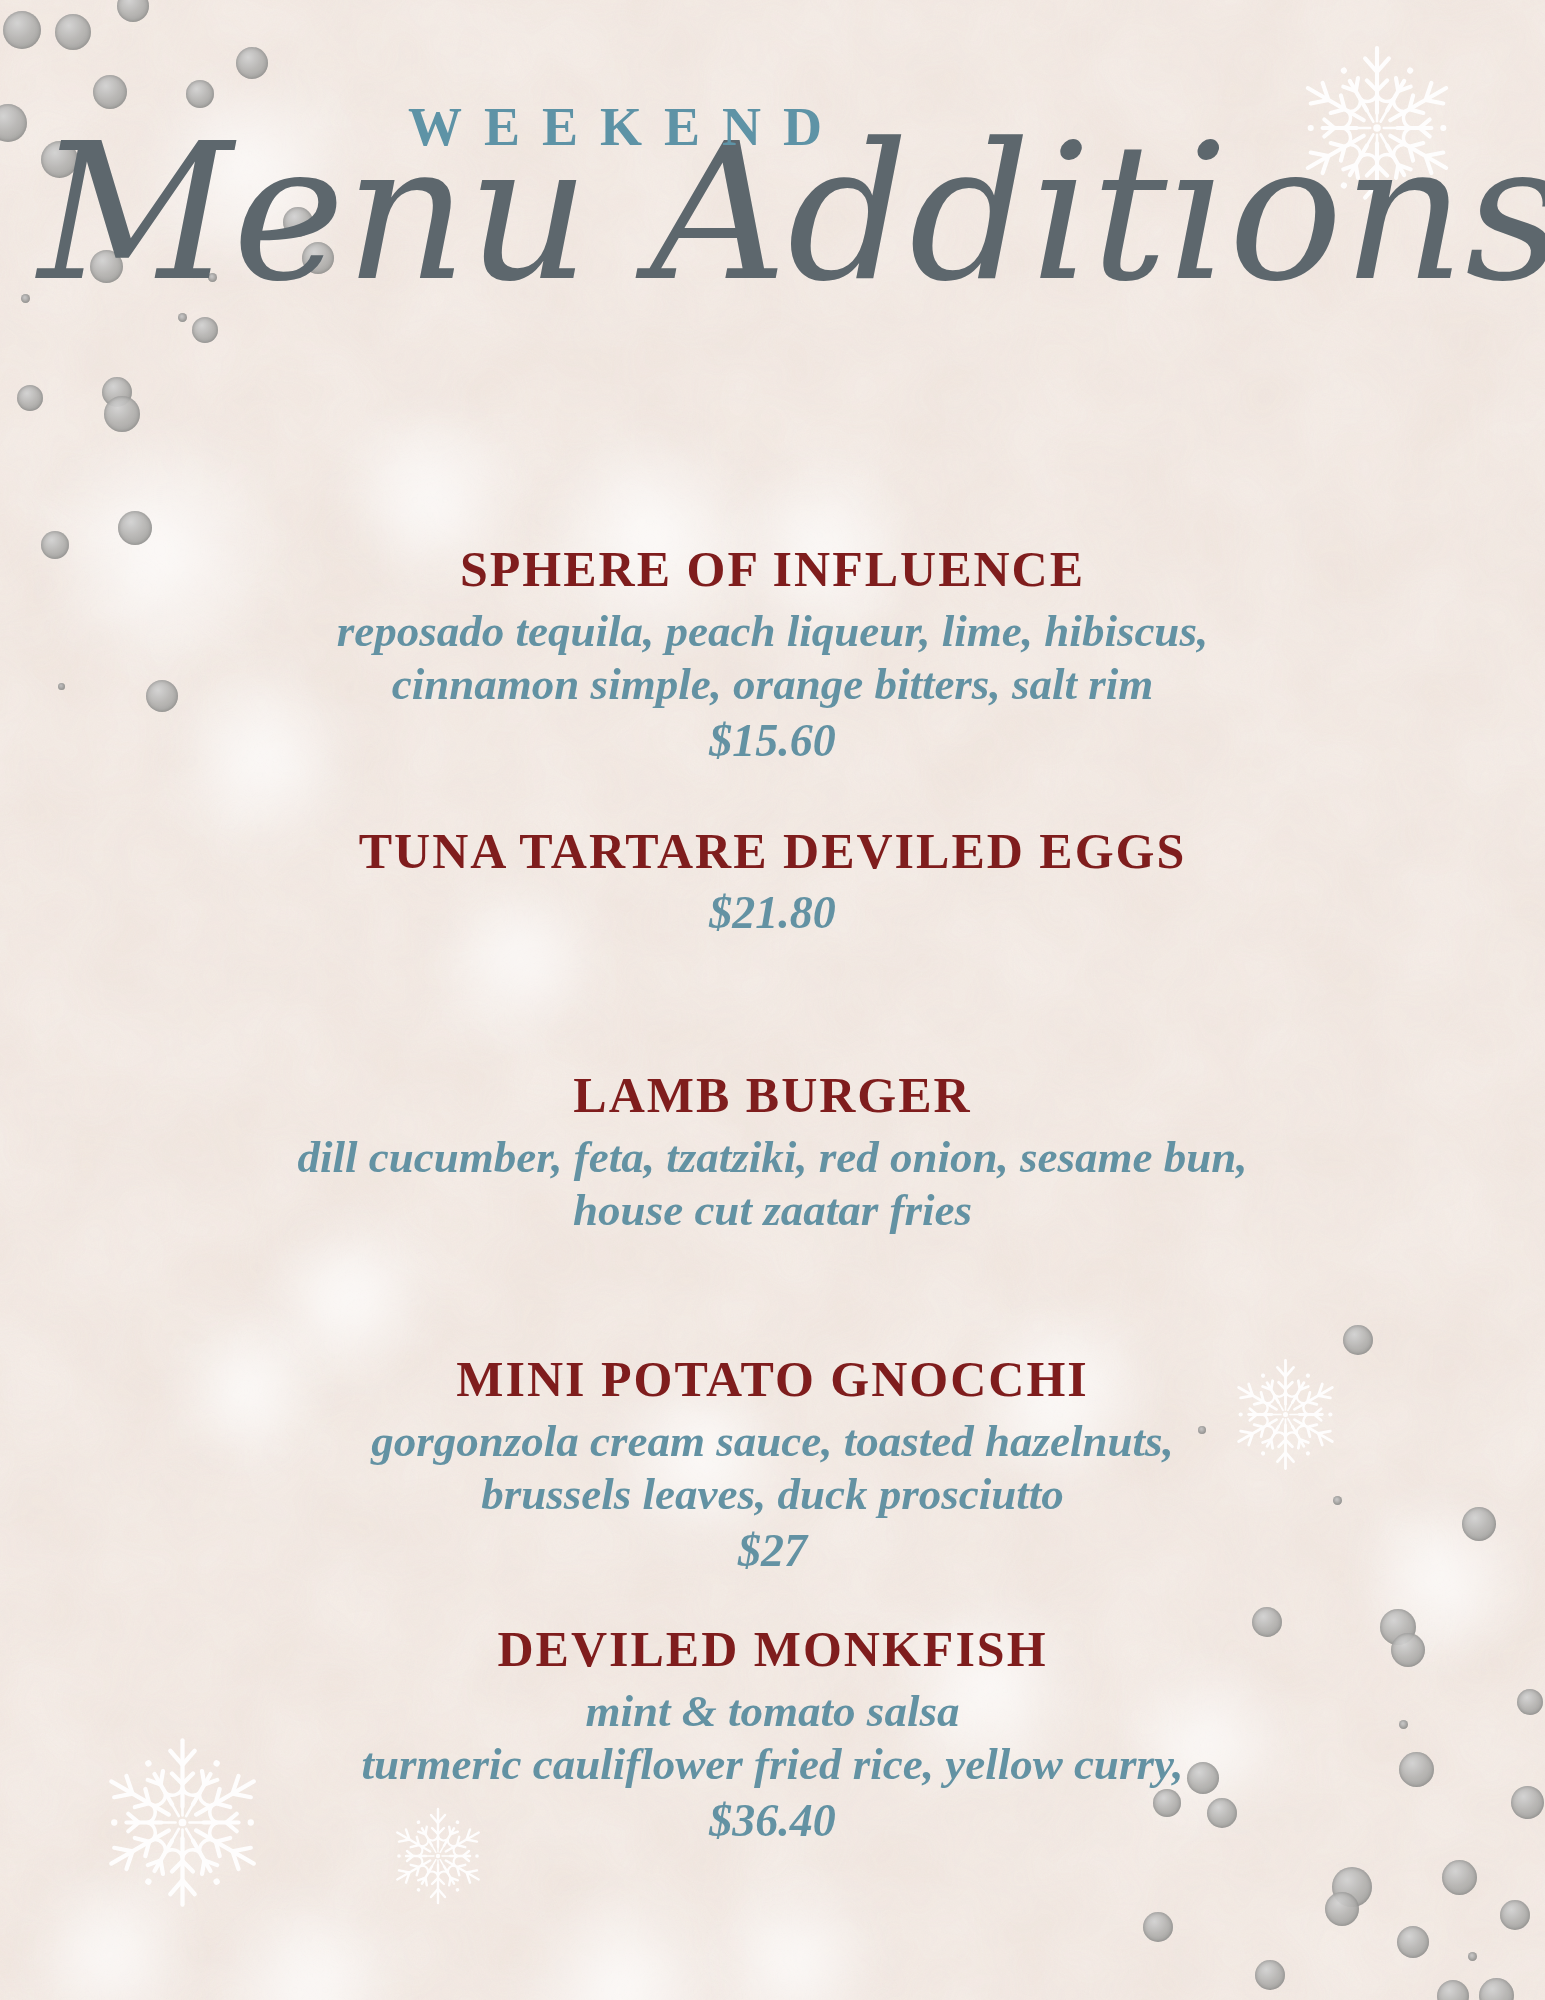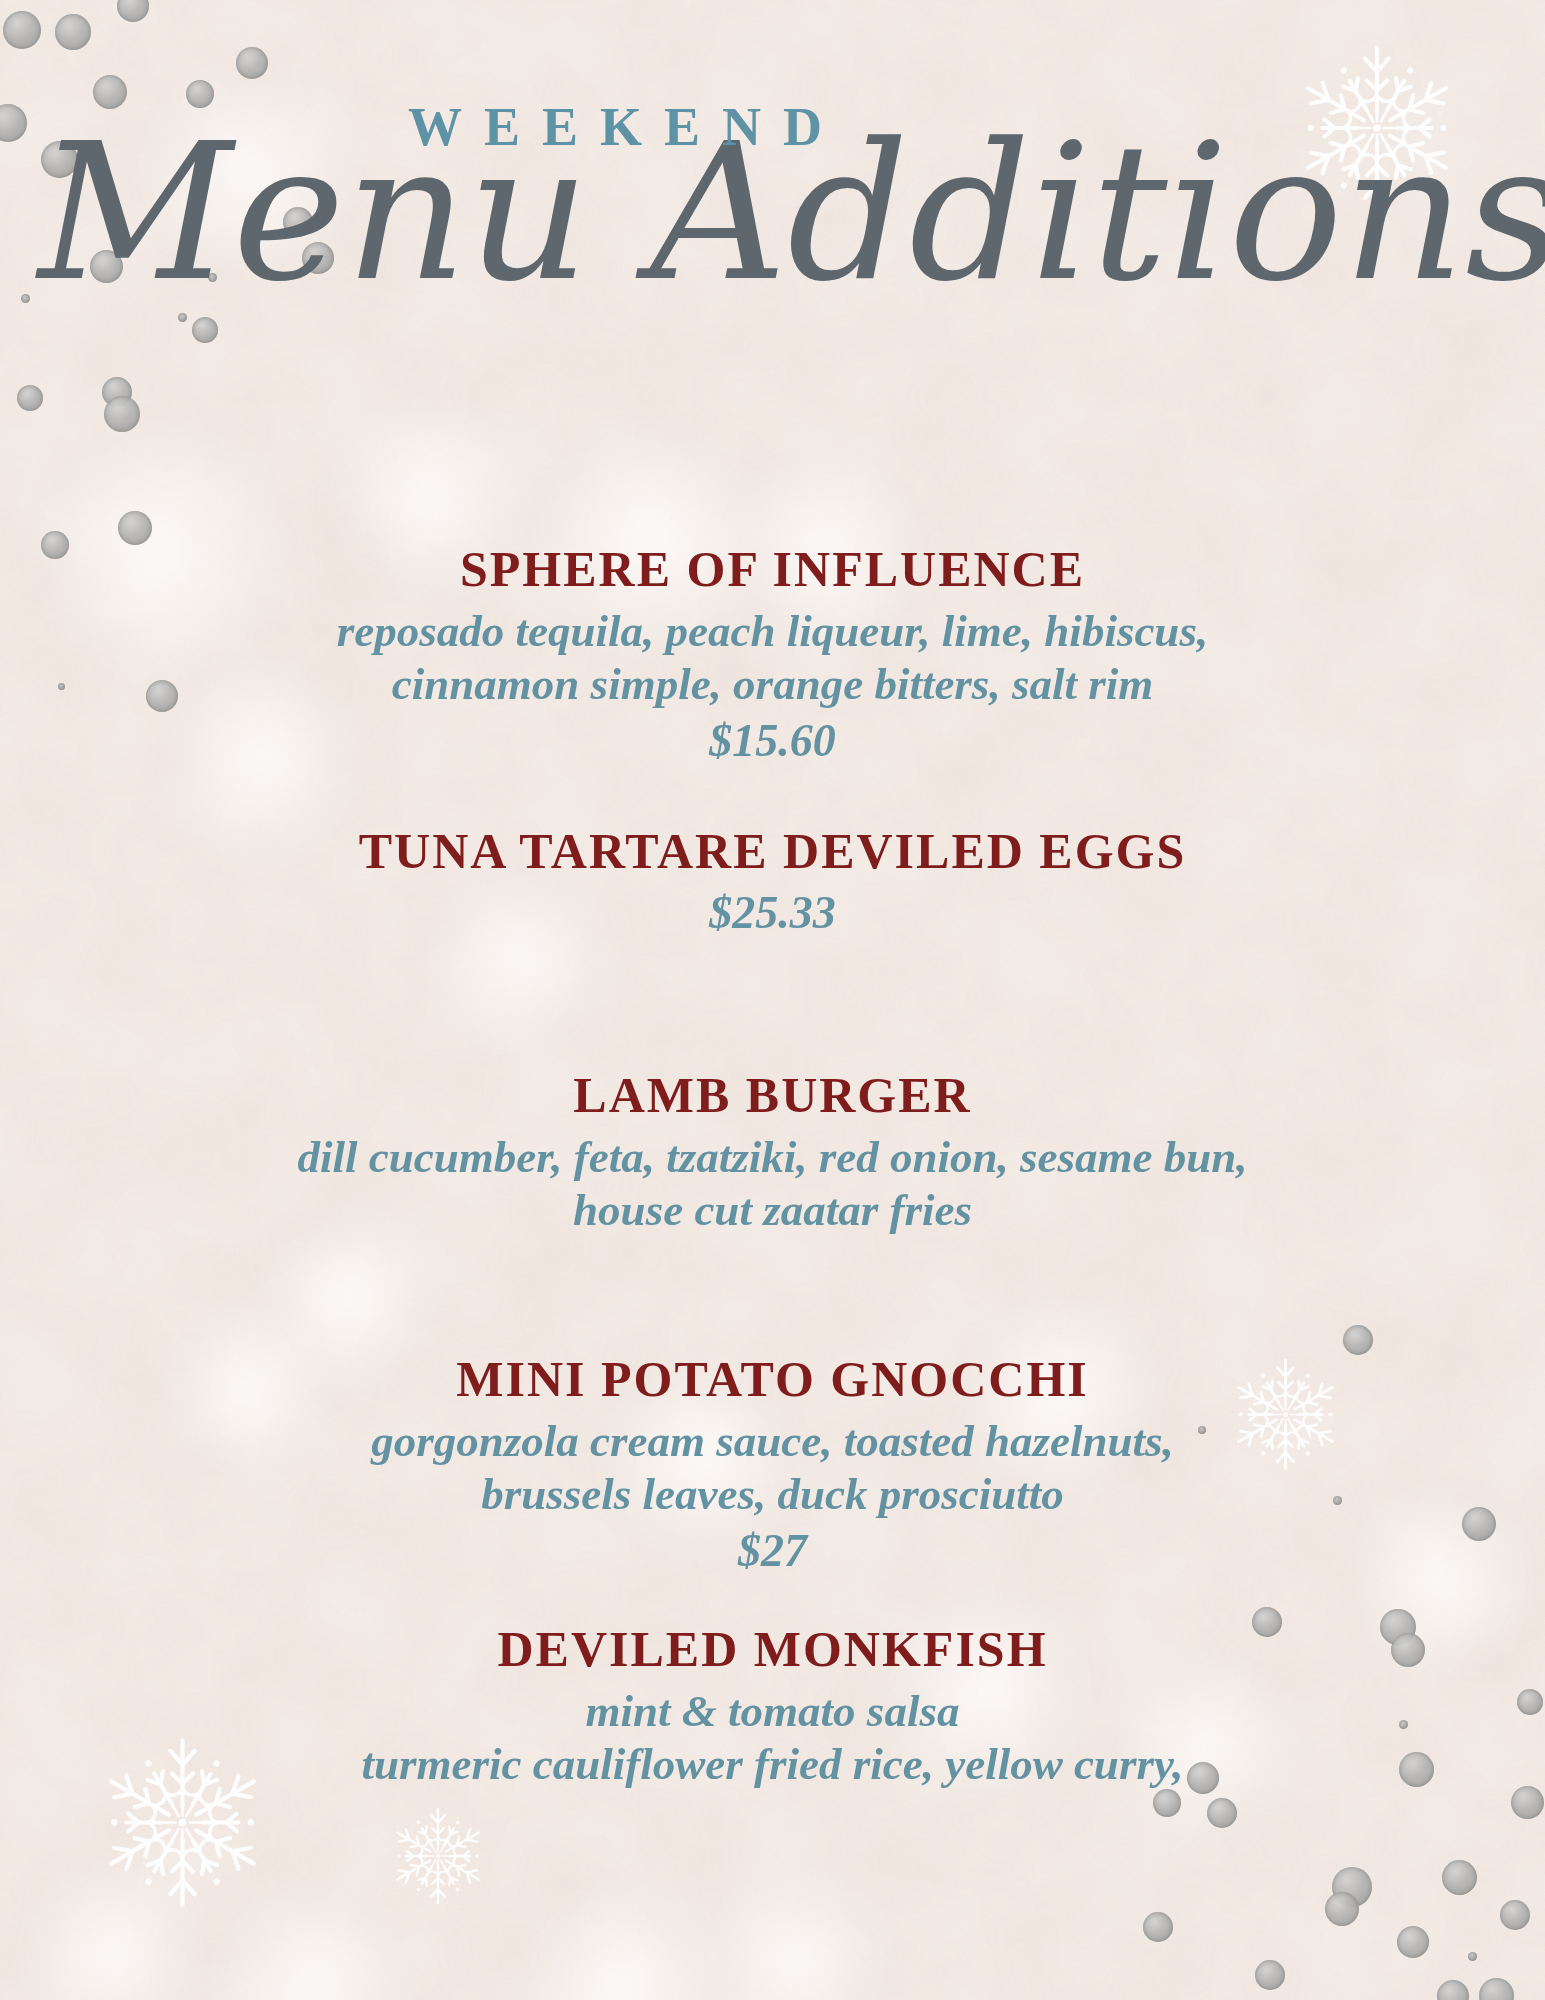--- a/index.html
+++ b/index.html
@@ -255,36 +255,37 @@
     <section class="menu-item" style="top:542px">
       <h2 class="item-name">SPHERE OF INFLUENCE</h2>
       <div class="item-desc">reposado tequila, peach liqueur, lime, hibiscus,</div>
       <div class="item-desc">cinnamon simple, orange bitters, salt rim</div>
       <div class="item-price">$15.60</div>
     </section>
 
     <section class="menu-item" style="top:824px">
       <h2 class="item-name">TUNA TARTARE DEVILED EGGS</h2>
       <div class="item-desc"></div>
-      <div class="item-price">$25.33</div>
+      <div class="item-price">$21.80</div>
     </section>
 
     <section class="menu-item" style="top:1068px">
       <h2 class="item-name">LAMB BURGER</h2>
       <div class="item-desc">dill cucumber, feta, tzatziki, red onion, sesame bun,</div>
       <div class="item-desc">house cut zaatar fries</div>
     </section>
 
     <section class="menu-item" style="top:1352px">
       <h2 class="item-name">MINI POTATO GNOCCHI</h2>
       <div class="item-desc">gorgonzola cream sauce, toasted hazelnuts,</div>
       <div class="item-desc">brussels leaves, duck prosciutto</div>
       <div class="item-price">$27</div>
     </section>
 
     <section class="menu-item" style="top:1622px">
       <h2 class="item-name">DEVILED MONKFISH</h2>
       <div class="item-desc">mint &amp; tomato salsa</div>
       <div class="item-desc">turmeric cauliflower fried rice, yellow curry,</div>
+      <div class="item-price">$36.40</div>
     </section>
   </main>
 
 </div>
 
 </body></html>

